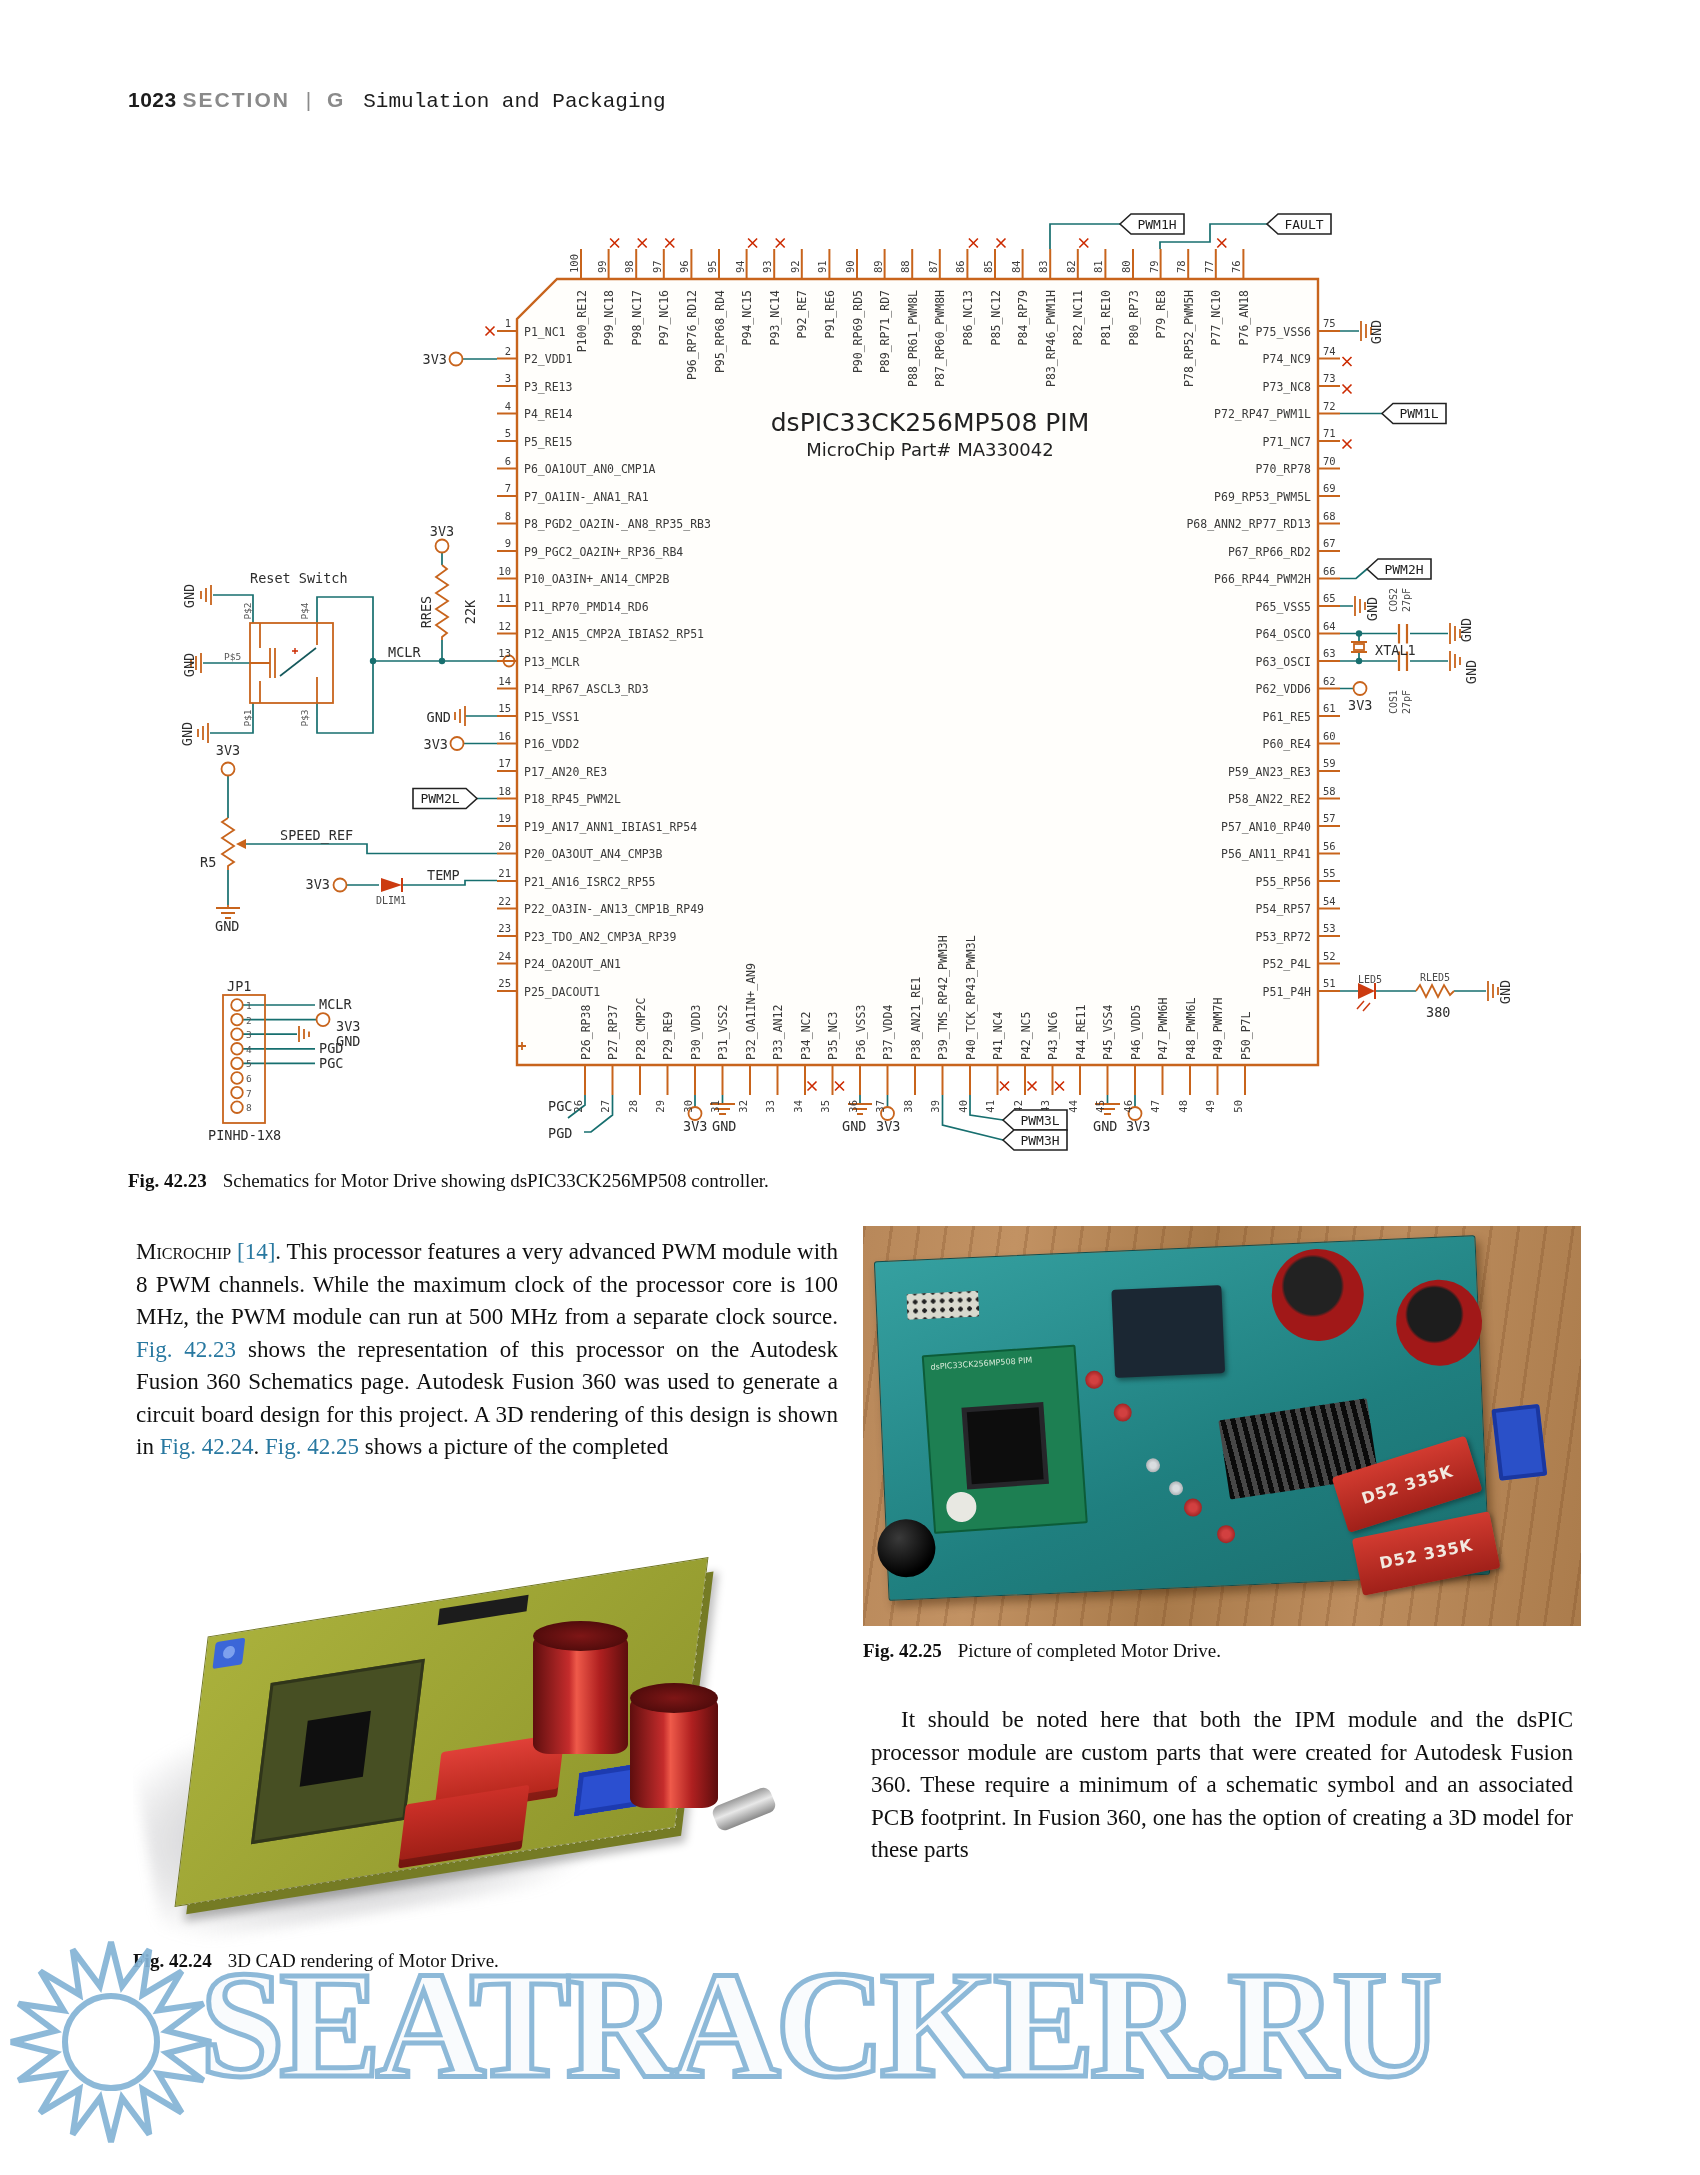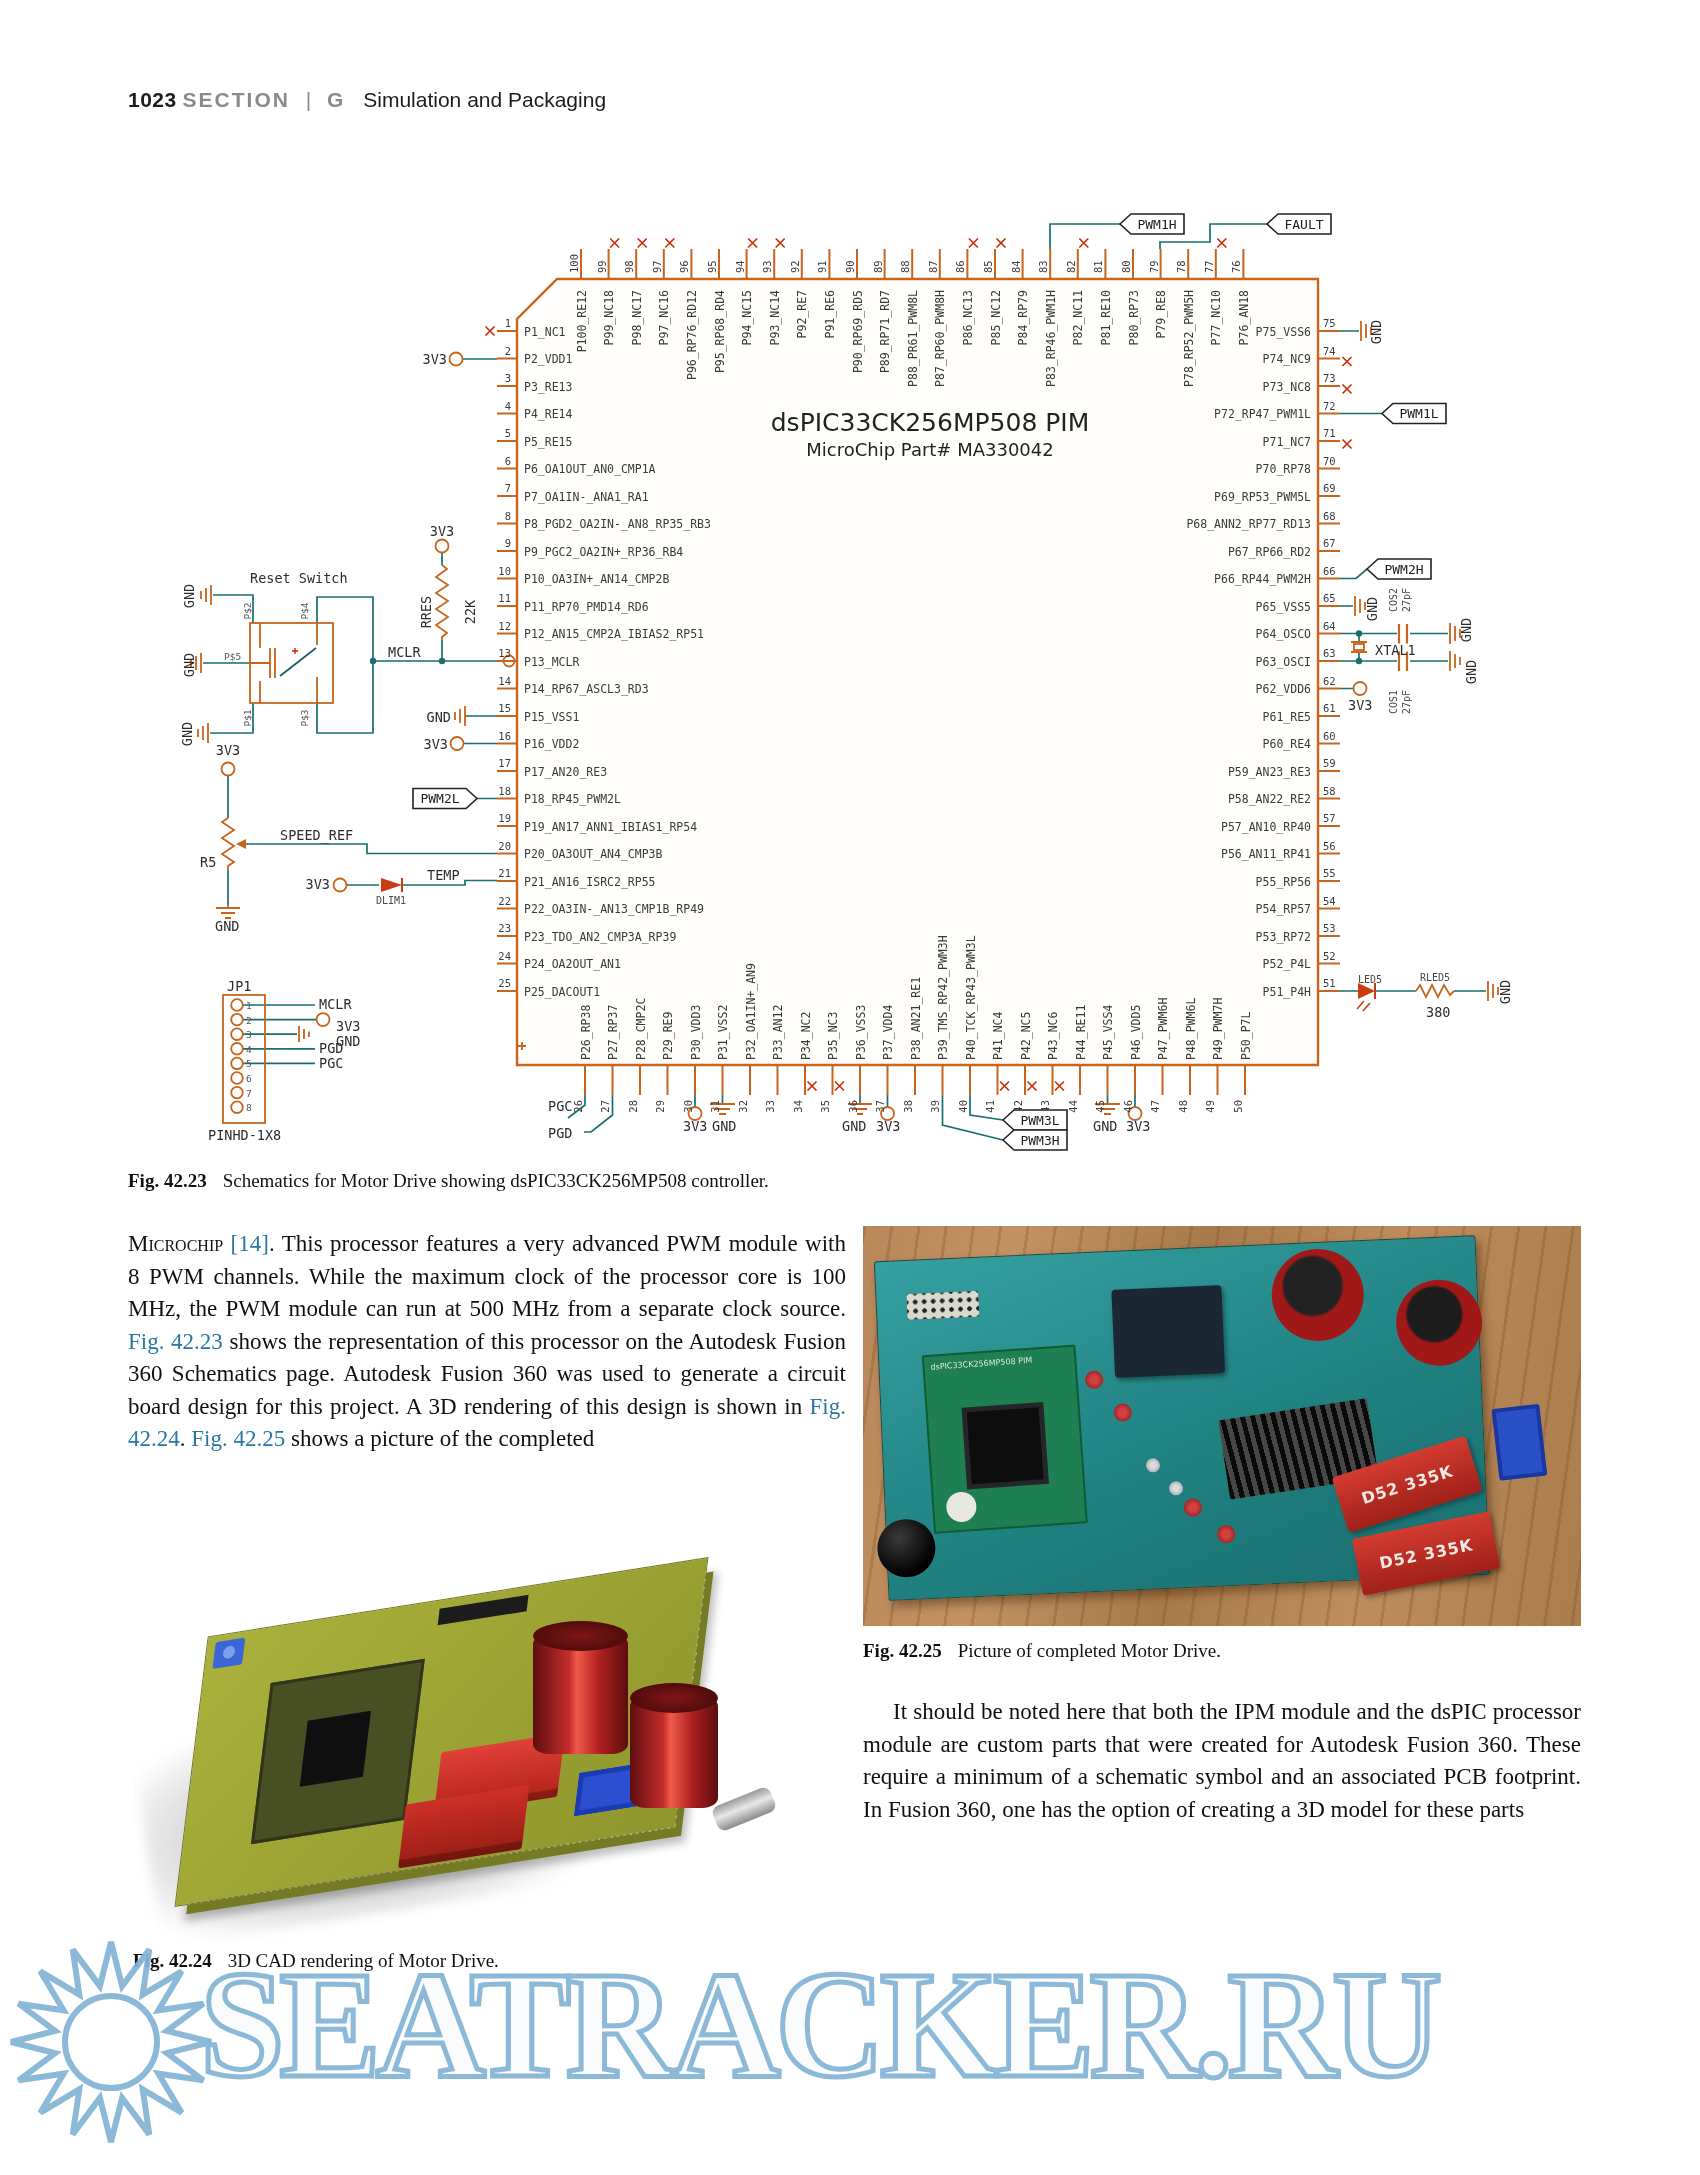--- a/index.html
+++ b/index.html
@@ -7,21 +7,21 @@
        font-family:"Liberation Serif",serif;color:#111;}
   .page{position:absolute;inset:0;overflow:hidden;}
 
   
   .hdr{position:absolute;left:128px;top:88px;width:1400px;height:30px;
        font-family:"Liberation Sans",sans-serif;font-size:21px;}
   .hdr .pgnum{font-weight:bold;color:#1c1c1c;letter-spacing:.5px;}
   .hdr .sec{font-weight:bold;color:#8a8a8a;letter-spacing:2px;}
   .hdr .bar{color:#8a8a8a;margin:0 10px;font-weight:400;}
   .hdr .let{font-weight:bold;color:#8a8a8a;margin-right:14px;}
-  .hdr .ttl{color:#1c1c1c;}
+  .hdr .ttl{color:#1c1c1c;font-family:Liberation Mono, monospace;}
 
   
   .schem{position:absolute;left:120px;top:140px;width:1460px;height:1040px;}
   .schem svg{position:absolute;left:0;top:0;}
   .chip-title{position:absolute;left:810px;top:268px;transform:translateX(-50%);
       font-family:"DejaVu Sans",sans-serif;font-size:25px;color:#222;white-space:nowrap;}
   .chip-sub{position:absolute;left:810px;top:299px;transform:translateX(-50%);
       font-family:"DejaVu Sans",sans-serif;font-size:18px;color:#222;white-space:nowrap;}
 
   text{user-select:none;}
@@ -30,21 +30,21 @@
   .net{font:13.5px "DejaVu Sans Mono",monospace;fill:#2d2d2d;}
   .tiny{font:10px "DejaVu Sans Mono",monospace;fill:#4a4a4a;}
   .pin-sm{font:9.5px "DejaVu Sans Mono",monospace;fill:#555;}
   .flagtxt{font:13px "DejaVu Sans Mono",monospace;fill:#1d1d1d;text-anchor:middle;}
 
   
   .cap{position:absolute;font-size:19px;color:#101010;}
   .cap b{margin-right:16px;}
   .col{position:absolute;width:718px;font-size:23px;line-height:32.5px;
        text-align:justify;color:#101010;}
-  .col p{margin:0;}
+  .col p{margin:8px;}
   .indent{text-indent:30px;}
   .sc{font-variant:small-caps;}
   .link{color:#2878a0;}
 
   
   .photo{position:absolute;left:863px;top:1226px;width:718px;height:400px;overflow:hidden;
      background:linear-gradient(98deg,#b8885a 0%,#c29263 20%,#a87a4a 45%,#bd8d5e 70%,#ab7c4c 100%);}
   .photo .grain{position:absolute;inset:0;
      background:repeating-linear-gradient(98deg,rgba(110,62,25,.22) 0 3px,transparent 3px 27px);}
   .pcb{position:absolute;left:18px;top:22px;width:600px;height:338px;

